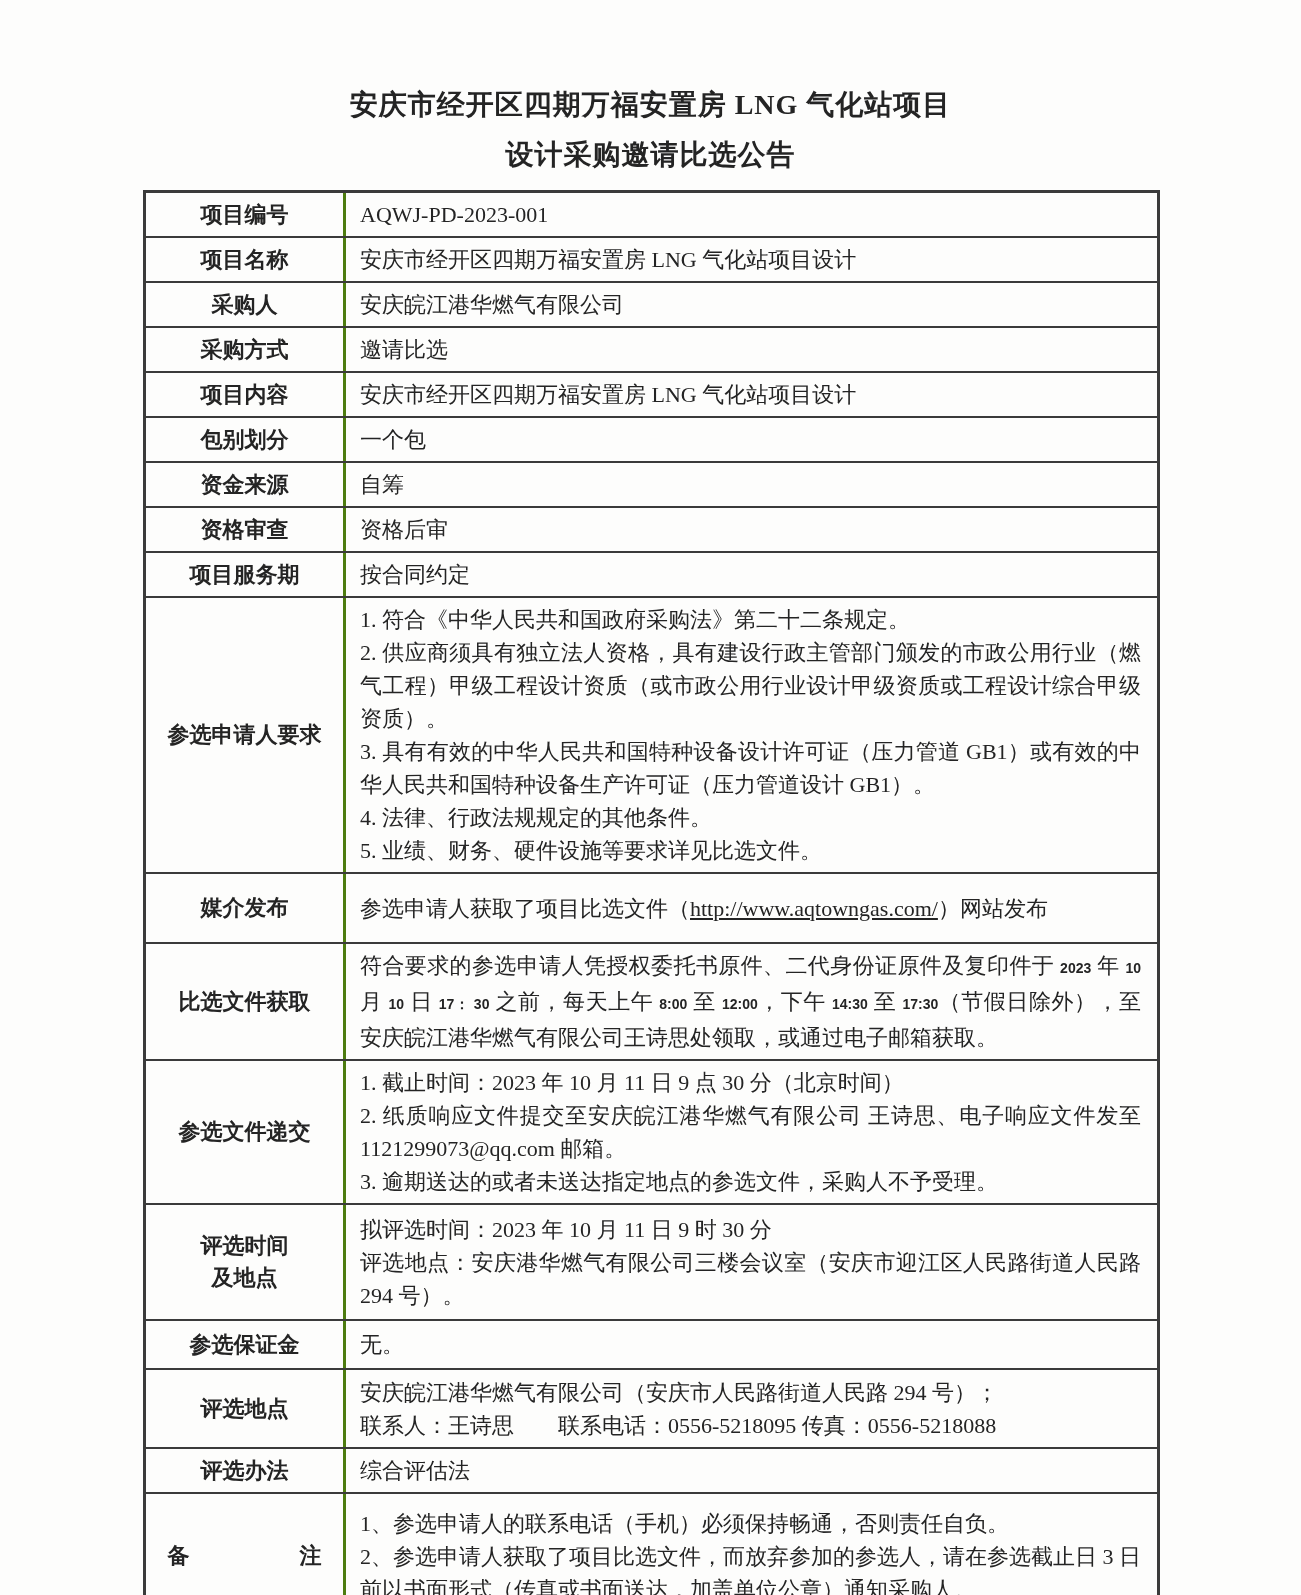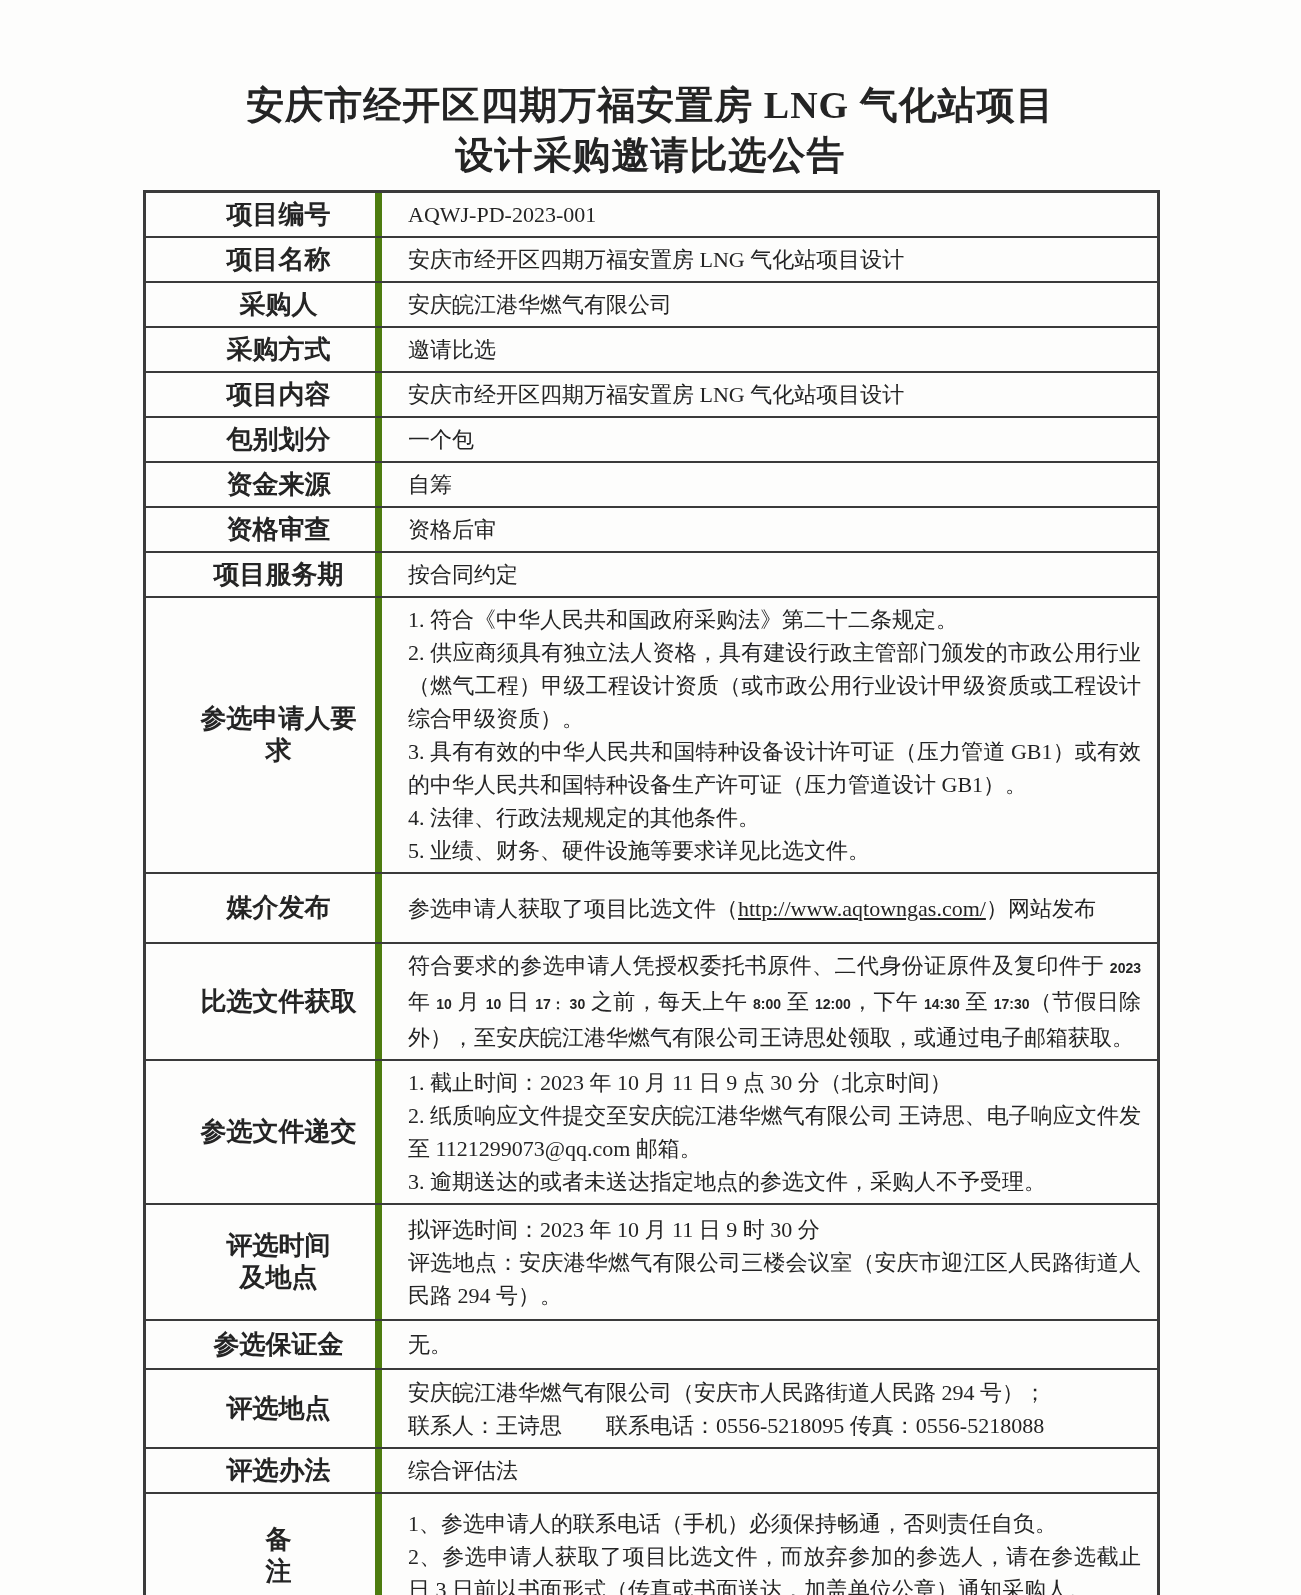--- a/index.html
+++ b/index.html
@@ -11,56 +11,55 @@
     color: #242424;
     overflow: hidden;
     position: relative;
   }
   .page { width: 1301px; height: 1595px; position: relative; }
 
   .doc-title {
     margin: 80px auto 10px;
     width: 100%;
     text-align: center;
-    font-size: 38px;
+    font-size: 28px;
     font-weight: 700;
     line-height: 50px;
     letter-spacing: 1px;
   }
   .doc-title .title-line { display: block; }
 
   .doc-table {
     margin-left: 143px;
     width: 1017px;
     border: 3px solid #3b3b3b;
   }
   .trow {
     display: flex;
     border-bottom: 2px solid #3b3b3b;
   }
   .trow:last-child { border-bottom: none; }
   .tlabel {
     width: 200px;
     flex: 0 0 200px;
-    border-right: 7px solid #4d7c0f;
+    border-right: 3px solid #4d7c0f;
     display: flex;
     align-items: center;
     justify-content: center;
     text-align: center;
     font-weight: 700;
-    font-size: 26px;
+    font-size: 22px;
     line-height: 32px;
     white-space: pre-line;
     padding: 4px 6px;
-    margin-left: 36px;
   }
   .tvalue {
     flex: 1 1 auto;
     min-width: 0;
-    padding: 5px 16px 5px 26px;
+    padding: 5px 16px 5px 14px;
     display: flex;
     flex-direction: column;
     justify-content: center;
     font-size: 22px;
     line-height: 33px;
   }
   .tvalue p { margin: 0; }
   .justify p, .justify { text-align: justify; }
   .bold-num {
     font-family: "Liberation Sans", "DejaVu Sans", sans-serif;

